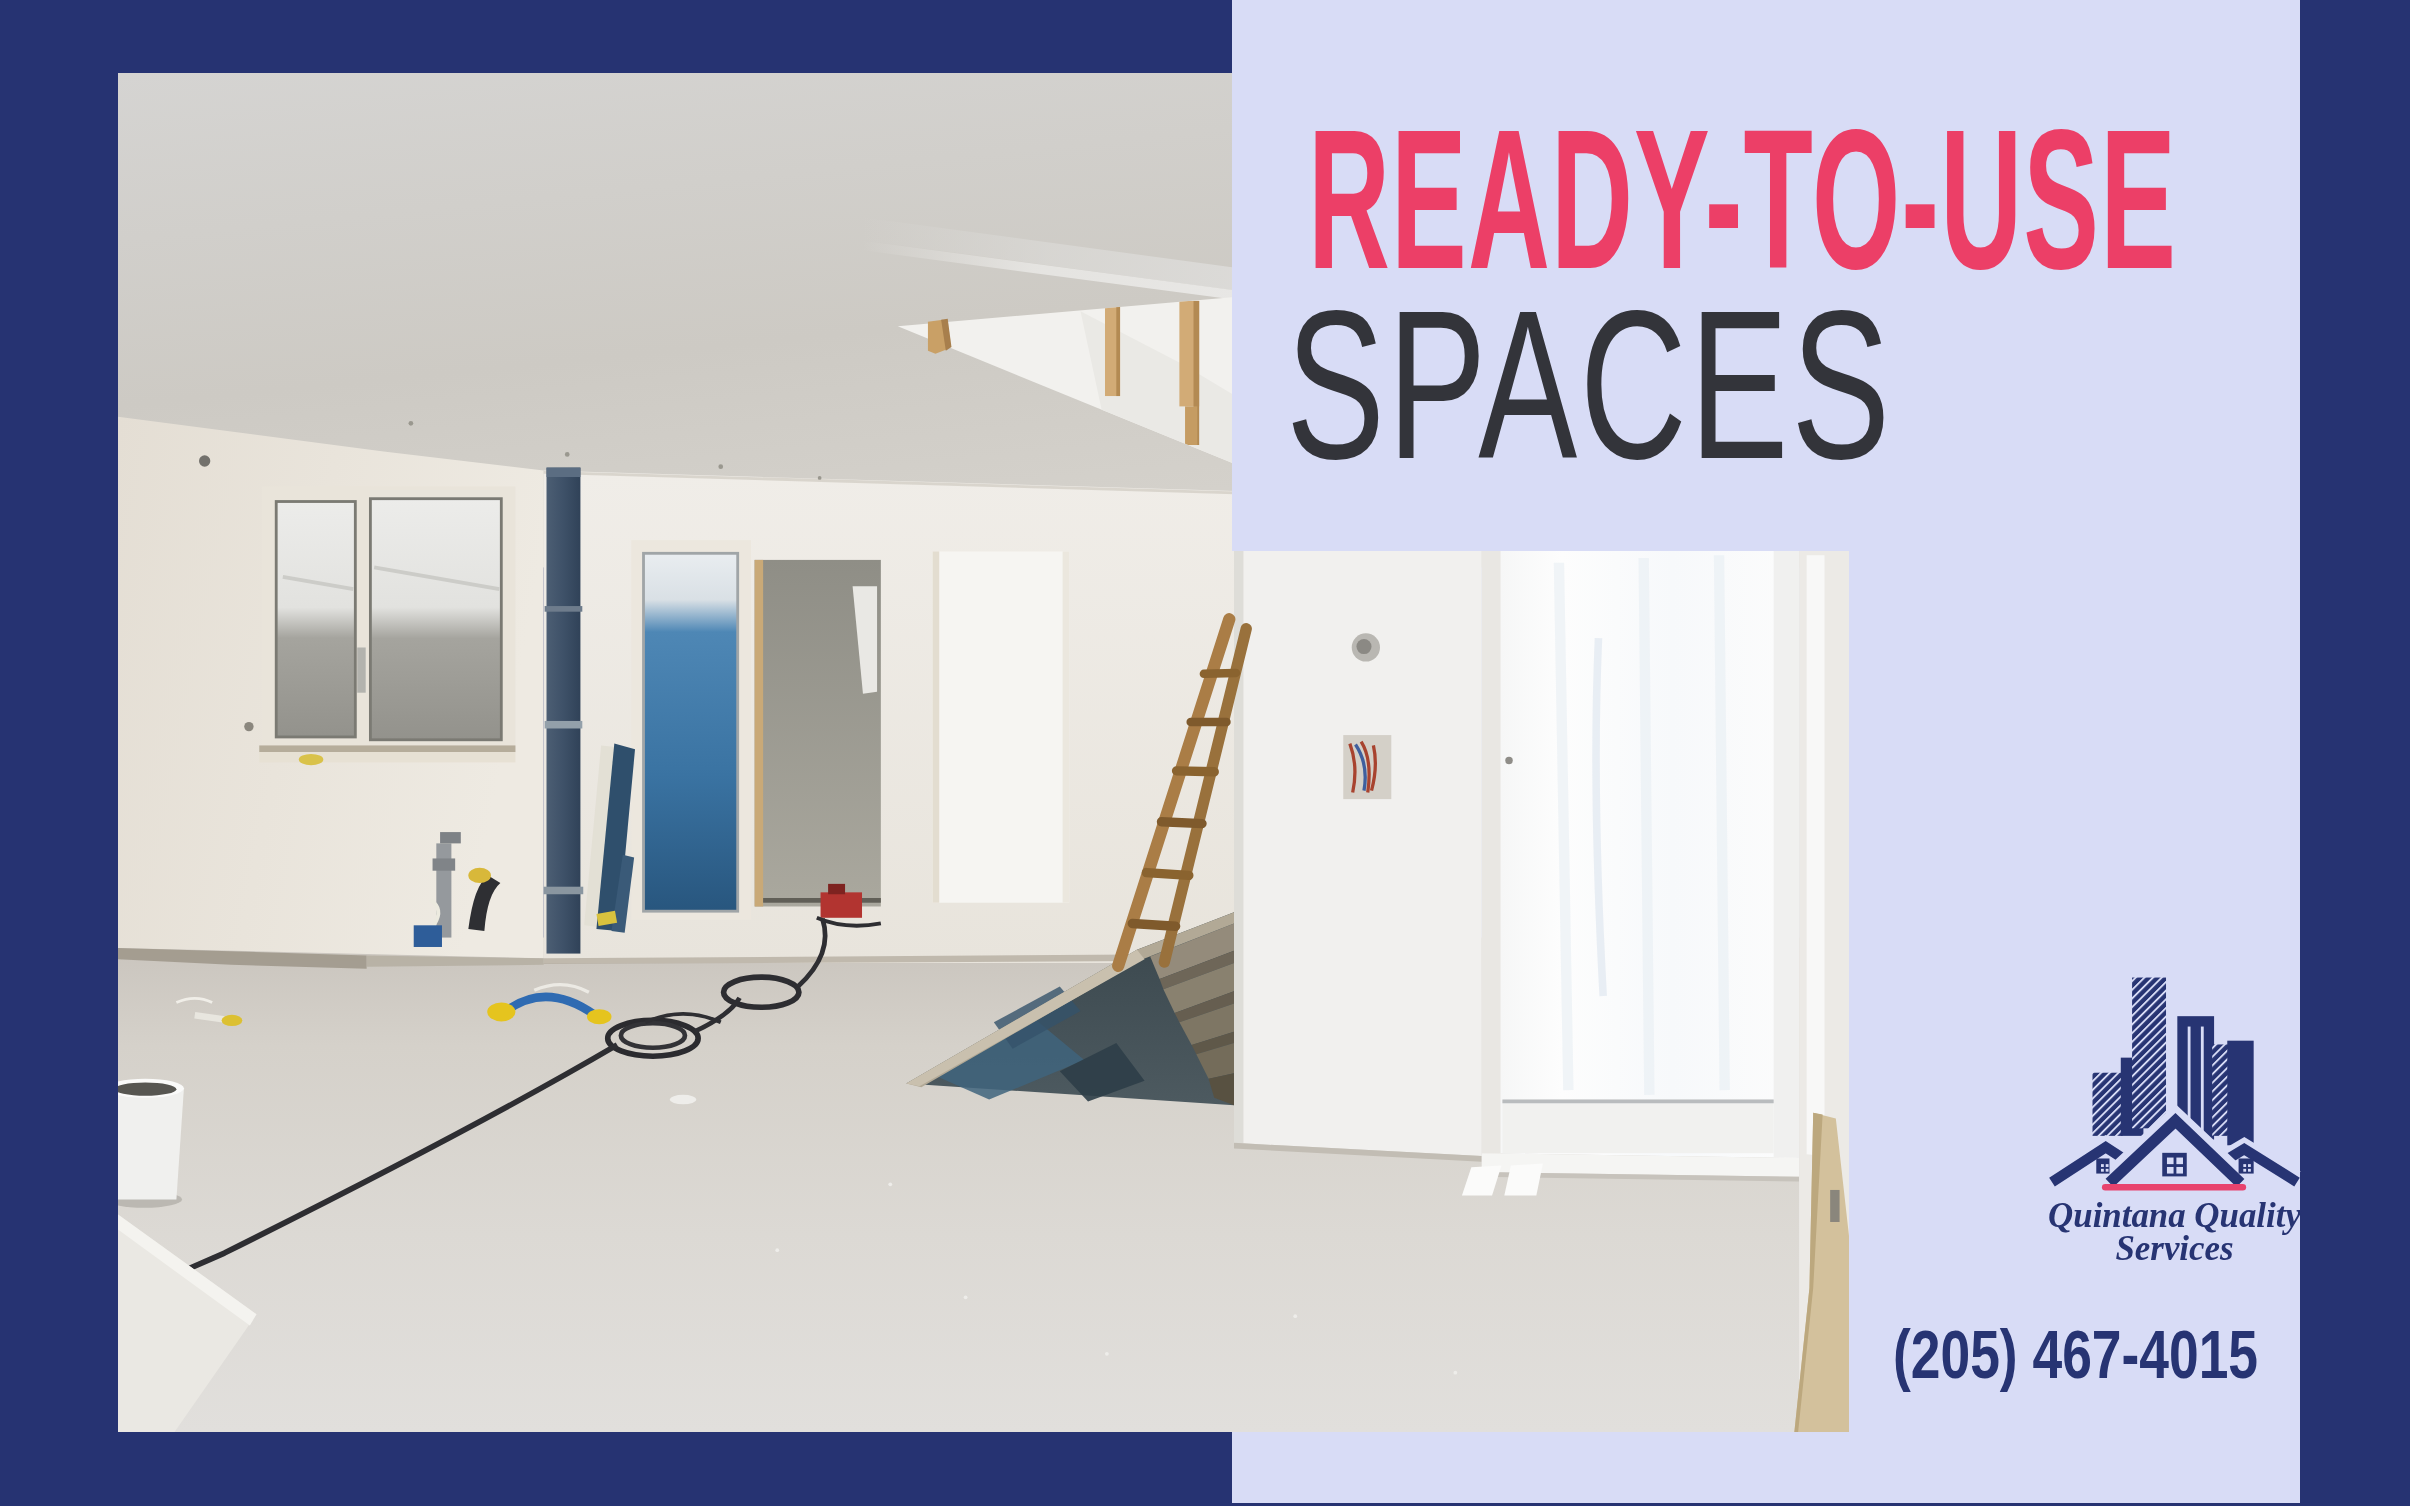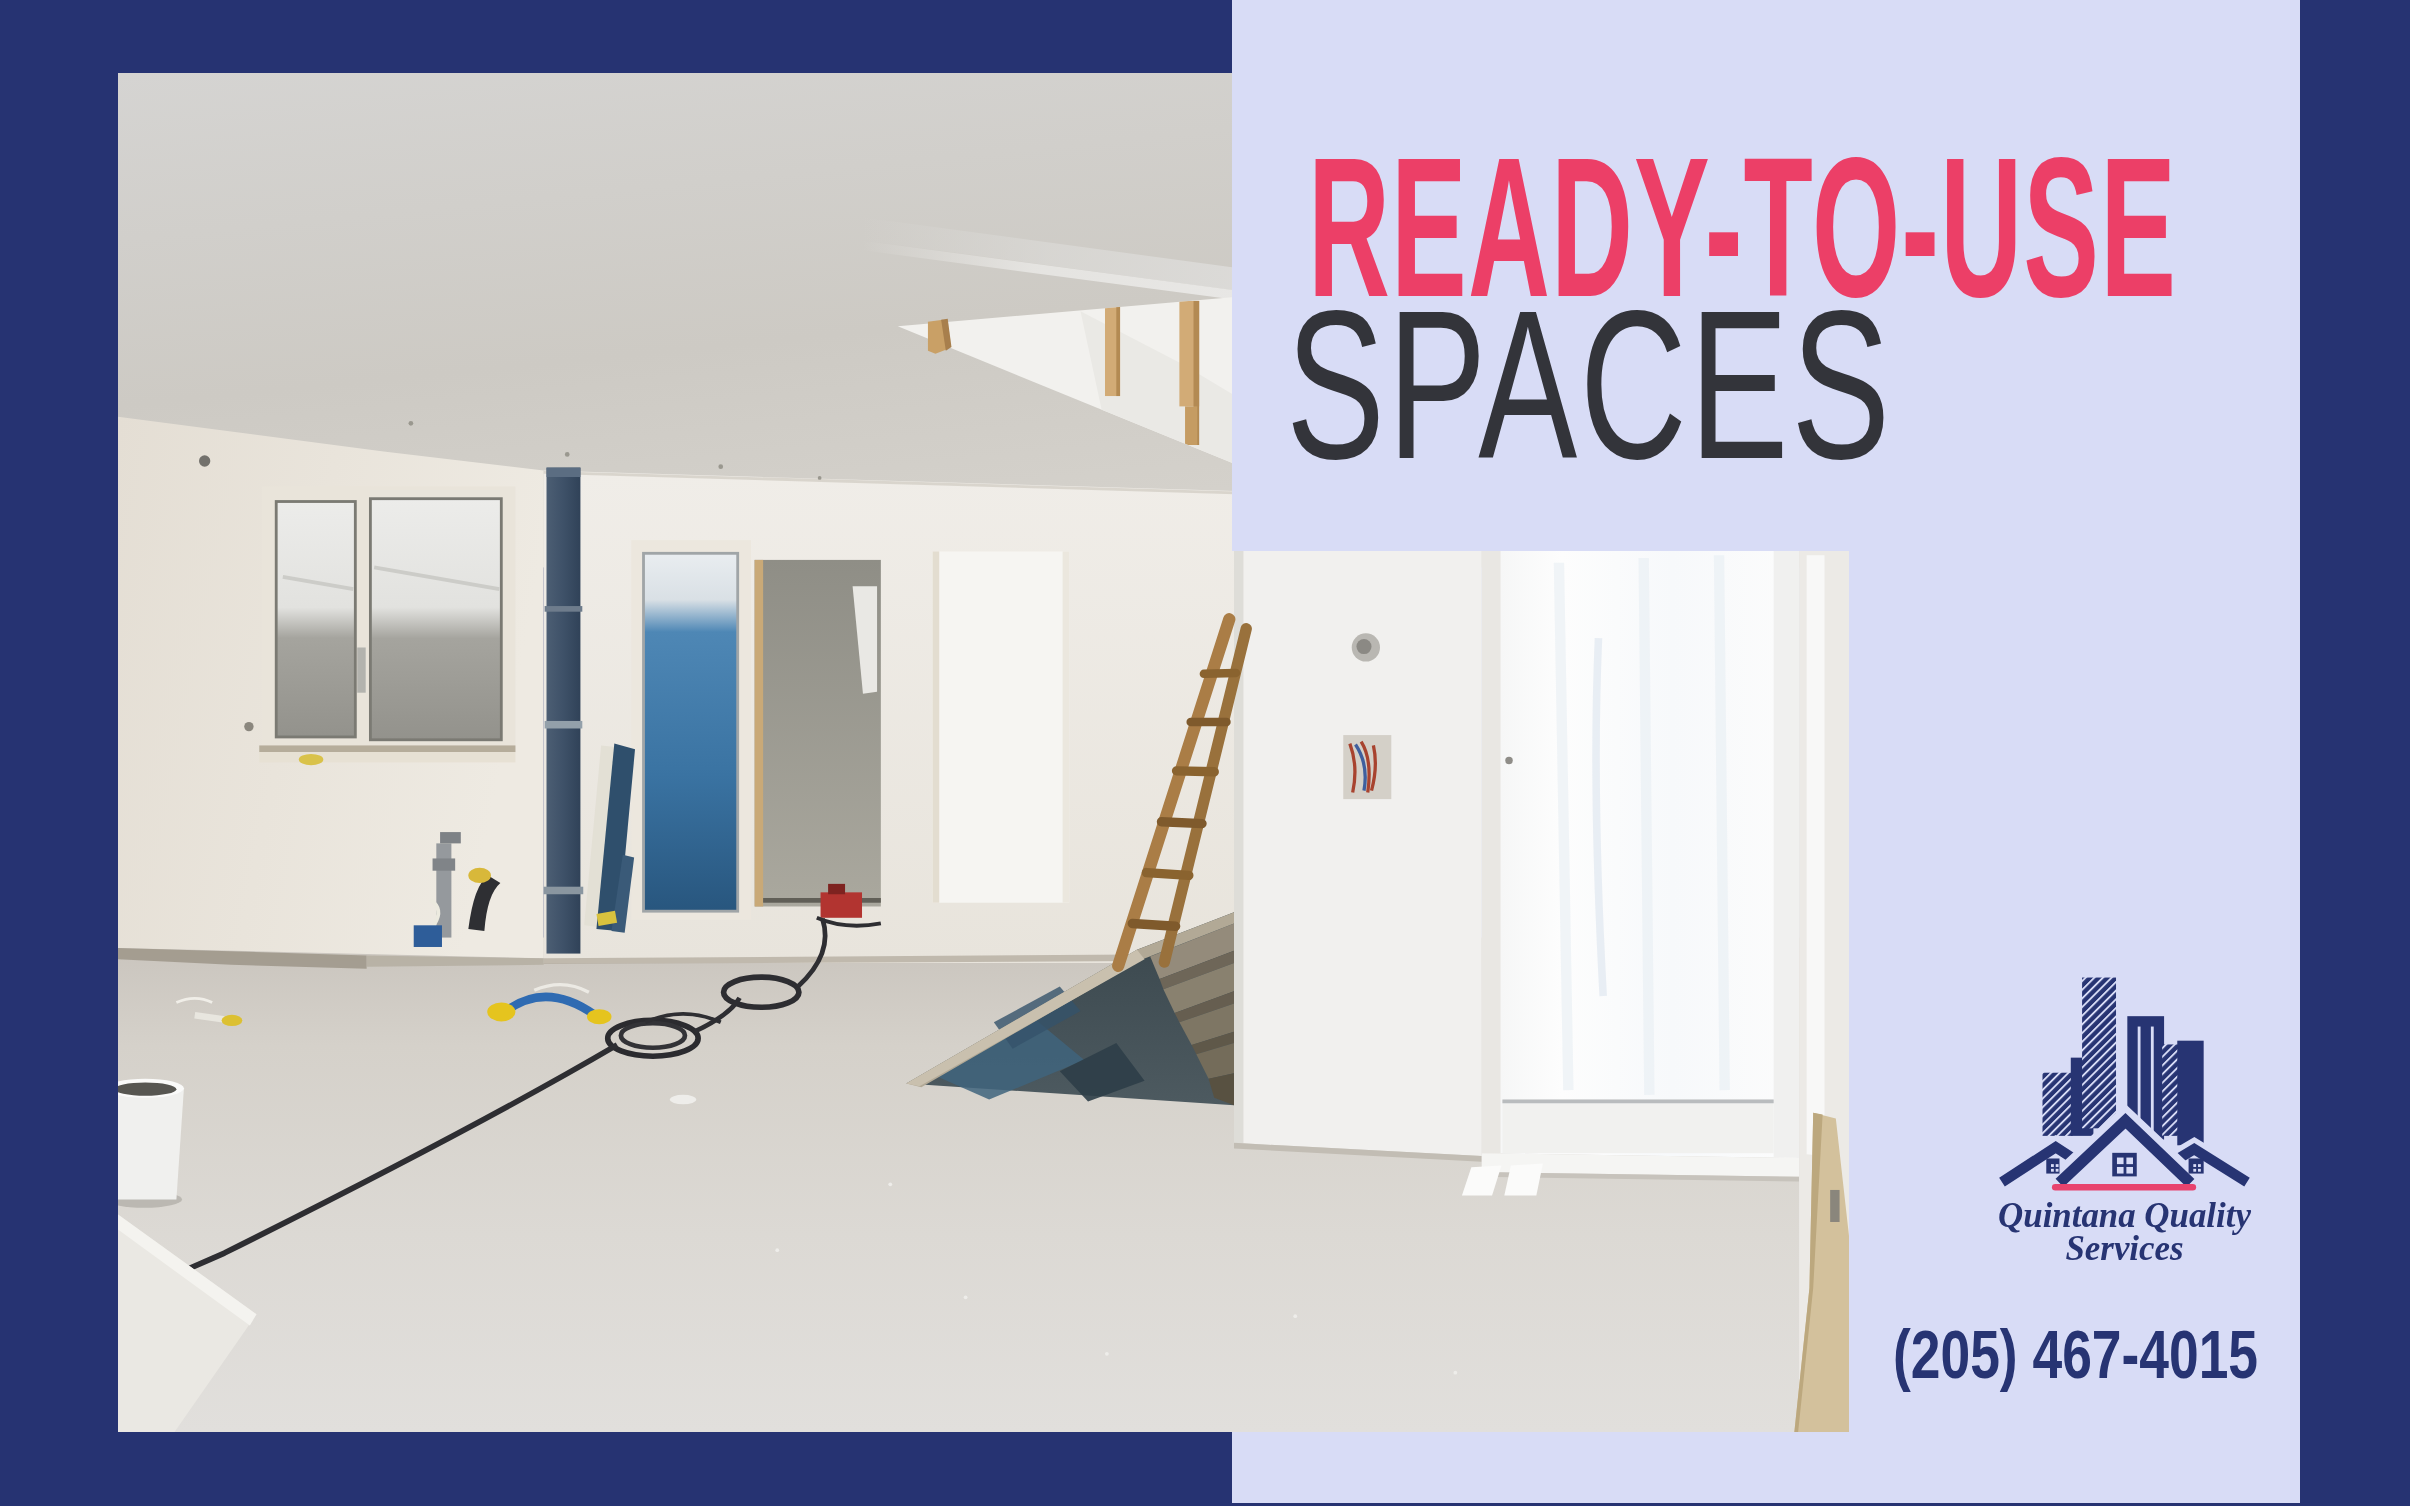--- a/index.html
+++ b/index.html
@@ -257,30 +257,30 @@
 <circle cx="700" cy="1250" r="2"></circle>
         <circle cx="1420" cy="1380" r="2"></circle>
         <circle cx="820" cy="1180" r="2"></circle>
 <ellipse cx="600" cy="1090" rx="14" ry="5"></ellipse>
 </g>
 </svg>
 </div>
 
 <div class="abs" style="left:1232px;top:0;width:1068px;height:551px;background:#d8dcf6;"></div>
 
-<div class="abs" style="left:1308px;top:128px;width:989px;height:188px;">
+<div class="abs" style="left:1308px;top:100px;width:989px;height:188px;">
   <div style="font-family:'Liberation Sans',sans-serif;font-weight:bold;font-size:199px;line-height:199px;
               color:#ec3f67;transform:scaleX(0.5706);transform-origin:0 0;white-space:nowrap;letter-spacing:1.9px;">READY-TO-USE</div>
 </div>
 <div class="abs" style="left:1286px;top:280px;width:989px;height:217px;">
   <div style="font-family:'Liberation Sans',sans-serif;font-weight:normal;font-size:211px;line-height:211px;
               color:#33343a;transform:scaleX(0.703);transform-origin:0 0;white-space:nowrap;letter-spacing:3.8px;">SPACES</div>
 </div>
 
-<div class="abs" style="left:1936px;top:970px;width:377px;height:311px;">
+<div class="abs" style="left:1986px;top:970px;width:377px;height:311px;">
 <svg width="377" height="311" viewBox="0 0 400 330">
 <defs>
   <pattern id="hatch" width="6.5" height="6.5" patternUnits="userSpaceOnUse" patternTransform="rotate(45)">
     <rect width="6.5" height="6.5" fill="#273473"></rect>
     <rect width="2" height="6.5" fill="#d8dcf6"></rect>
   </pattern>
 </defs>
 <g>
   <rect x="113" y="109" width="32" height="67" fill="url(#hatch)"></rect>
   <rect x="143" y="93" width="24" height="83" fill="#273473"></rect>

